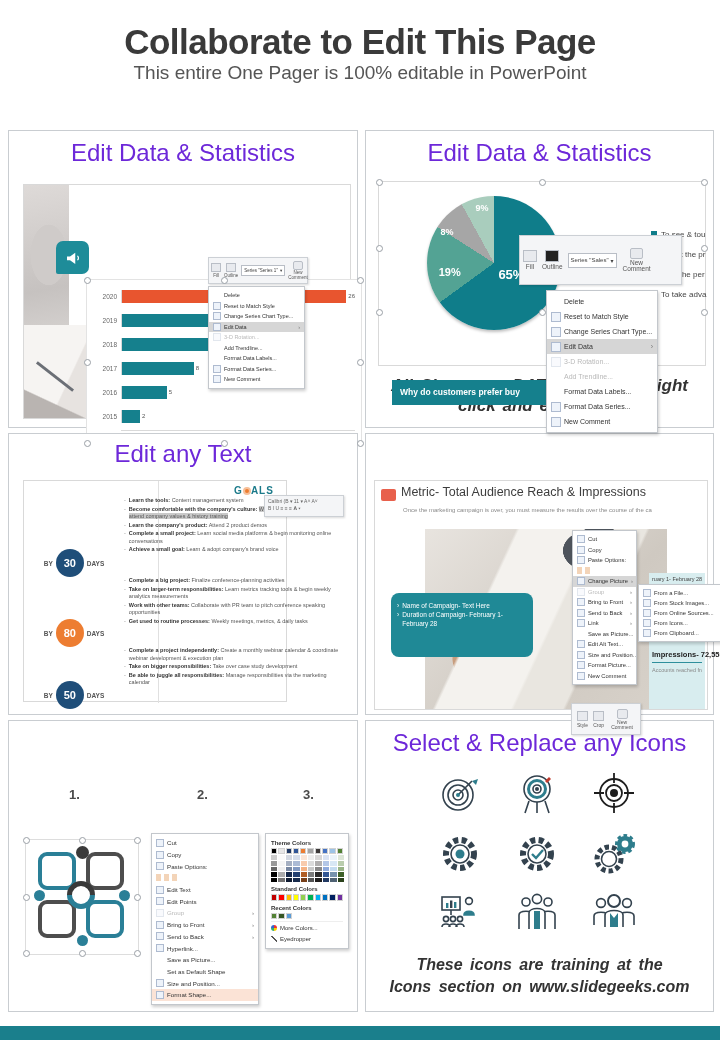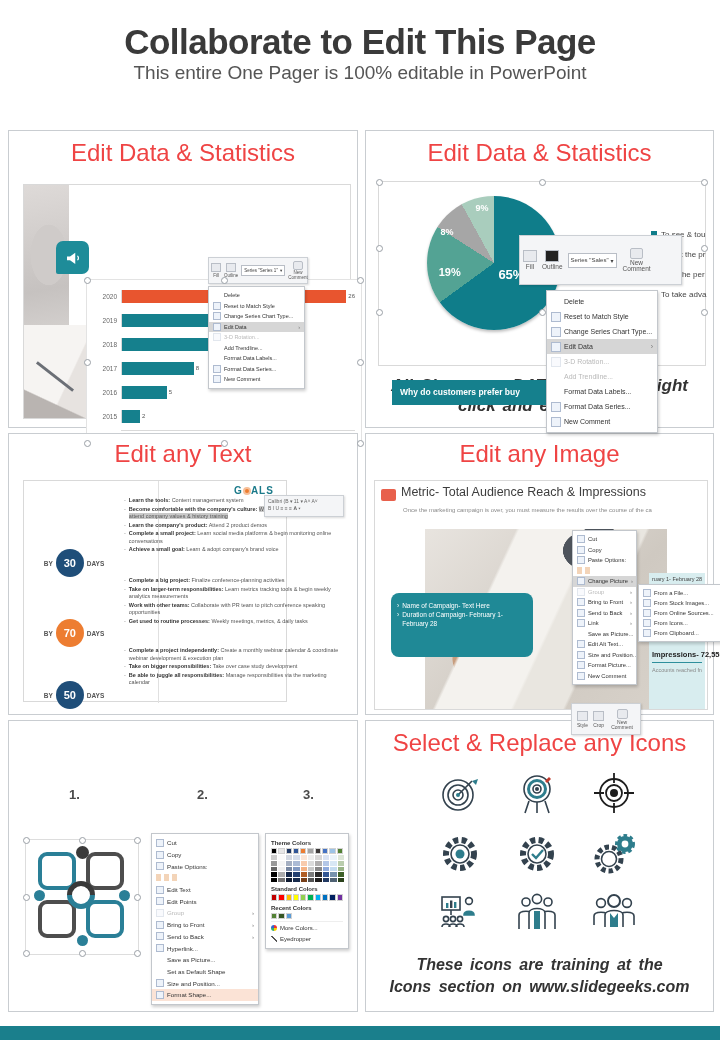--- a/index.html
+++ b/index.html
@@ -11,21 +11,21 @@
   .hd-sub{position:absolute;top:62px;left:0;width:720px;text-align:center;
           font-size:19px;color:#555;}
   
   .panel{position:absolute;background:#fff;border:1px solid #c9cdd1;box-sizing:border-box;}
   #p1{left:8px;top:130px;width:350px;height:298px;}
   #p2{left:365px;top:130px;width:349px;height:298px;}
   #p3{left:8px;top:433px;width:350px;height:282px;}
   #p4{left:365px;top:433px;width:349px;height:282px;}
   #p5{left:8px;top:720px;width:350px;height:292px;}
   #p6{left:365px;top:720px;width:349px;height:292px;}
-  .p-title{position:absolute;top:8px;left:0;width:100%;text-align:center;font-size:24px;color:#ef4444;}
+  .p-title{position:absolute;top:8px;left:0;width:100%;text-align:center;font-size:24px;color:#6d28d9;}
   #p3 .p-title,#p4 .p-title{top:6px;}
   .caption{position:absolute;left:0;width:100%;text-align:center;font-weight:bold;font-style:italic;
            font-size:17px;color:#333;line-height:20px;word-spacing:2px;}
   
   .shot{position:absolute;background:#fff;border:1px solid #d9d9d9;box-sizing:border-box;}
   .hnd{position:absolute;width:5px;height:5px;border:1px solid #9aa0a6;border-radius:50%;background:#fff;z-index:6;}
   .tl{left:-3px;top:-3px}.tr{right:-3px;top:-3px}.bl{left:-3px;bottom:-3px}.br{right:-3px;bottom:-3px}
   .tm{left:50%;top:-3px;margin-left:-3px}.bm{left:50%;bottom:-3px;margin-left:-3px}
   .ml{left:-3px;top:50%;margin-top:-3px}.mr{right:-3px;top:50%;margin-top:-3px}
   
@@ -491,21 +491,21 @@
 
           <div class="blt">
             <span class="dash">-</span>
             <span><b>Achieve a small goal:</b> <span>Learn &amp; adopt company's brand voice</span></span>
           </div>
 
       </div>
 
       <div class="tl-grp" style="top:138px">
         <span class="tl-by">BY</span>
-        <span class="tl-circle" id="c60" style="background: rgb(237, 125, 49);">70</span>
+        <span class="tl-circle" id="c60" style="background: rgb(237, 125, 49);">80</span>
         <span class="tl-days">DAYS</span>
       </div>
       <div class="blts" style="top:96px">
 
           <div class="blt">
             <span class="dash">-</span>
             <span><b>Complete a big project:</b> <span>Finalize conference-planning activities</span></span>
           </div>
 
           <div class="blt">
@@ -545,21 +545,20 @@
           <div class="blt">
             <span class="dash">-</span>
             <span><b>Be able to juggle all responsibilities:</b> <span>Manage responsibilities via the marketing calendar</span></span>
           </div>
 
       </div>
     </div>
   </div>
 
   <div class="panel" id="p4">
-    <div class="p-title">Edit any Image</div>
     <div class="shot">
       <div class="p4-chip"></div>
       <div class="p4-head">Metric- Total Audience Reach &amp; Impressions</div>
       <div class="p4-sub">Once the marketing campaign is over, you must measure the results over the course of the ca</div>
       <div class="p4-photo"></div>
       <div class="p4-side">
         <div class="date">ruary 1- February 28</div>
         <div class="blk"></div>
         <div class="imp">Impressions- 72,553</div>
         <div class="note">Accounts reached from</div>

